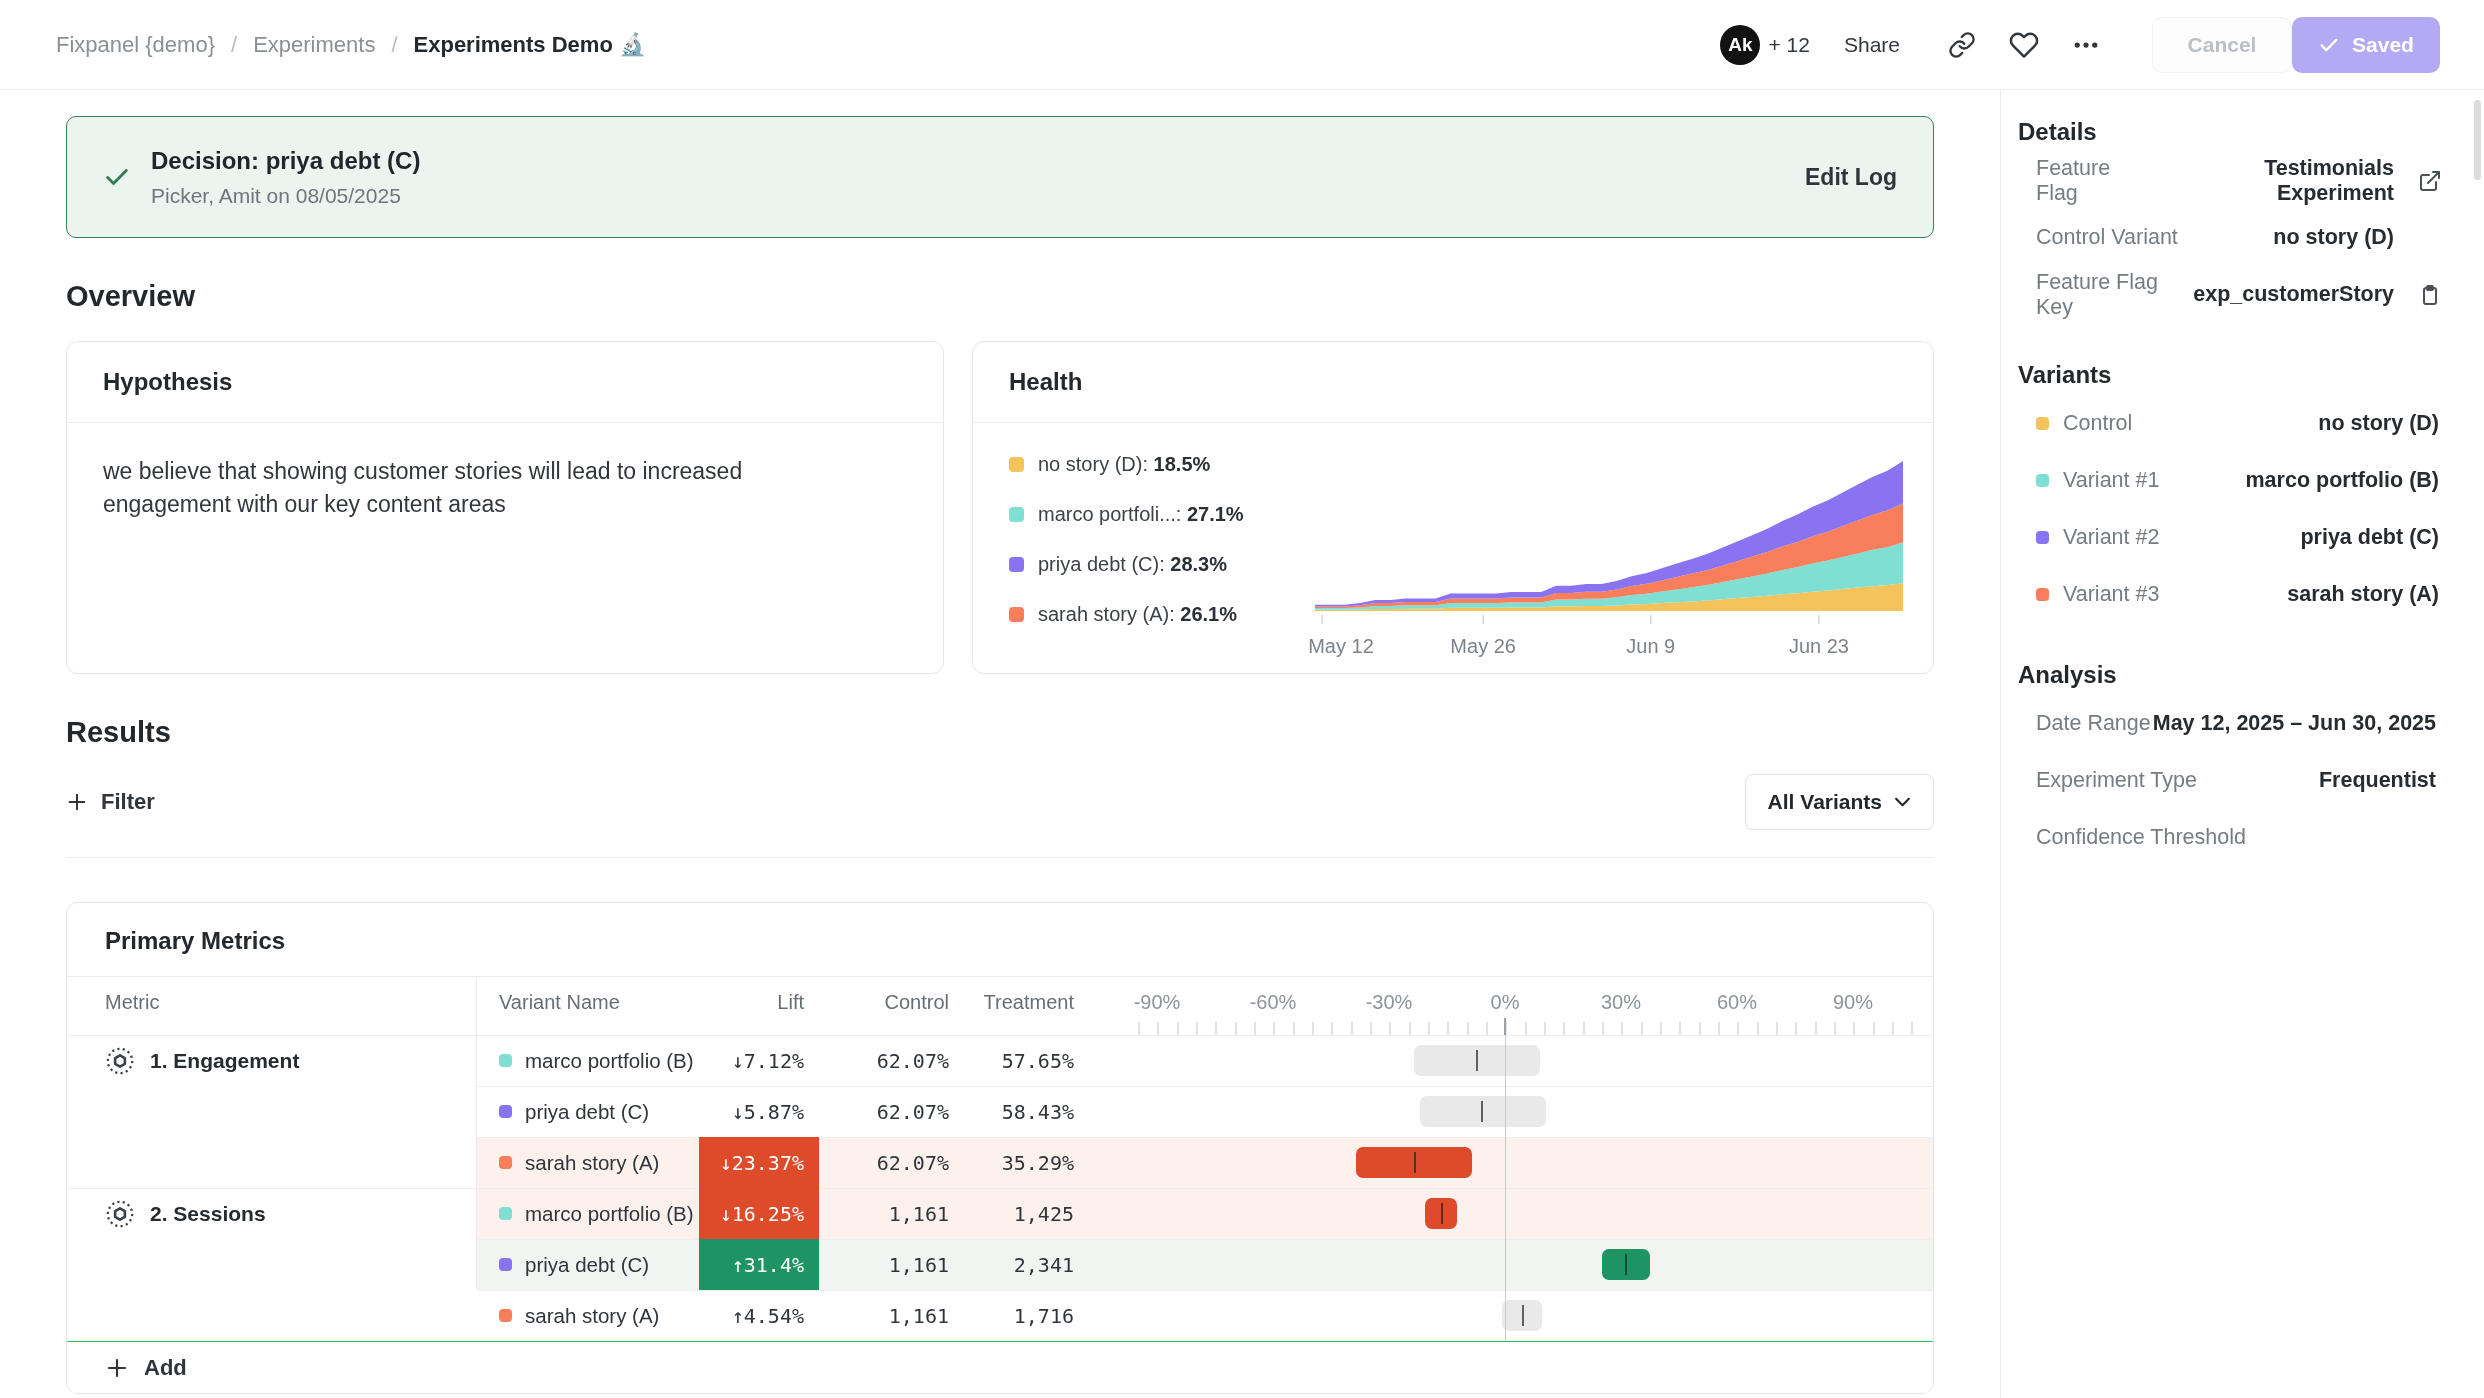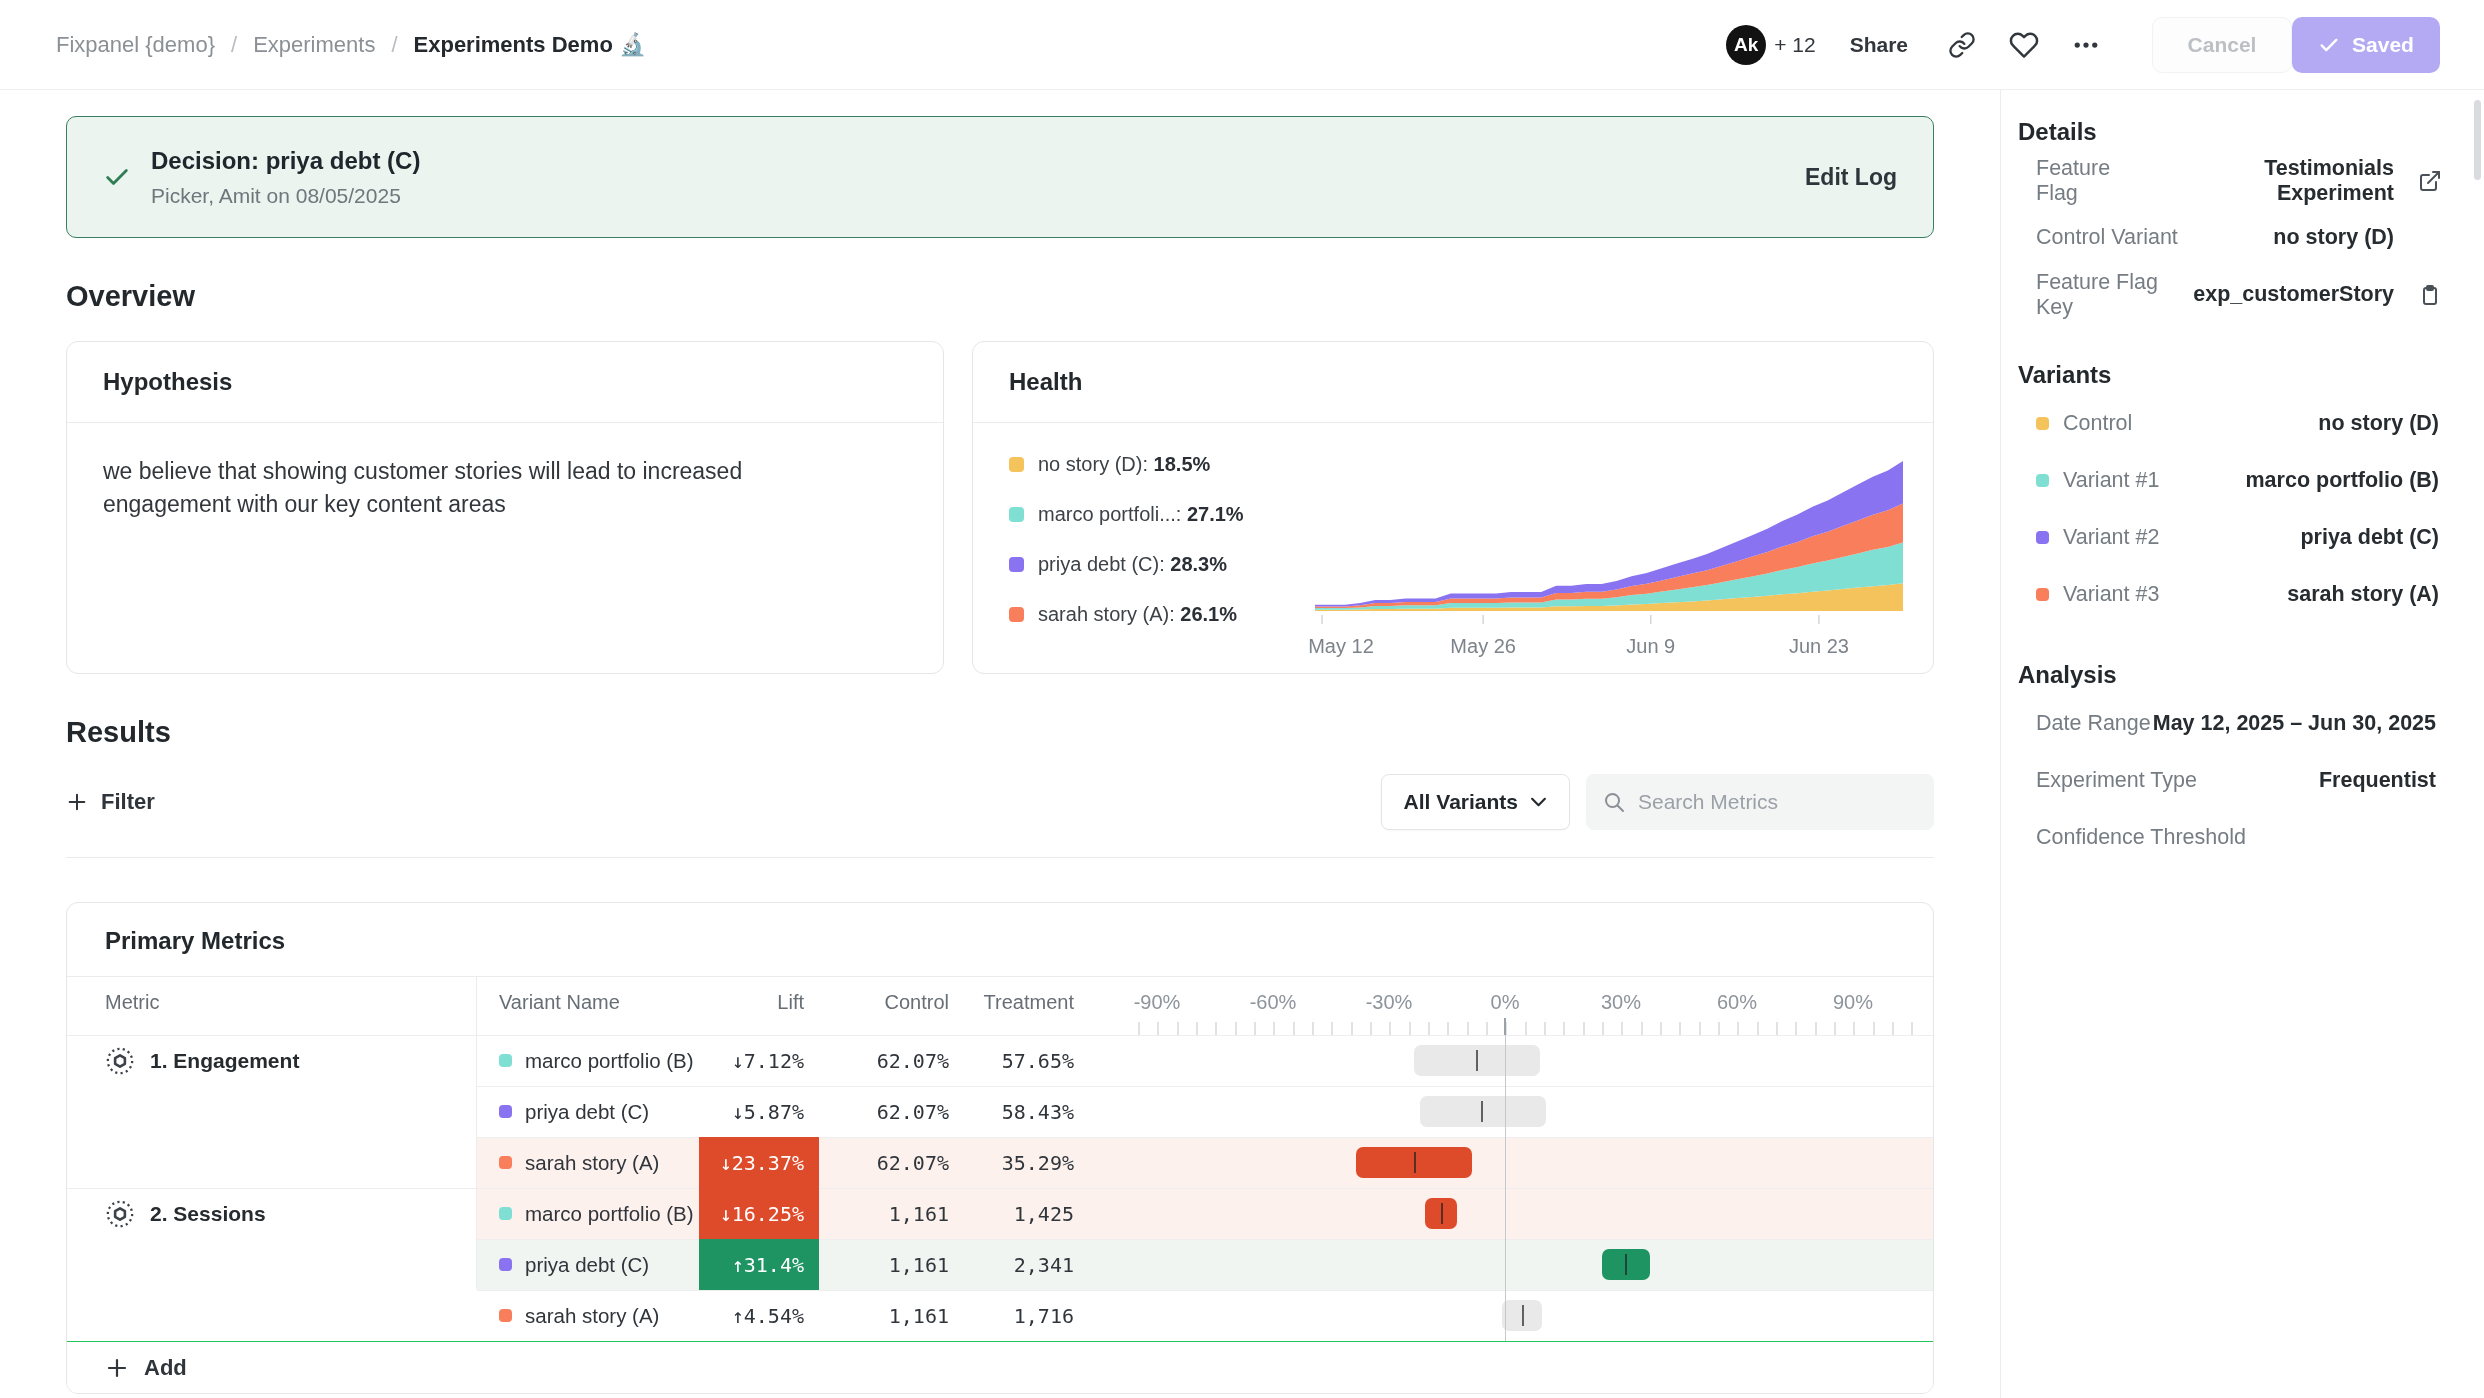--- a/index.html
+++ b/index.html
@@ -20,21 +20,21 @@
   .crumb { color:#8a9095; cursor:pointer;text-align:right; }
   .crumb-sep { color:#b9bdc1; }
   .crumb.current { color:#24292e; font-weight:600; }
   .topbar-right { margin-left:auto; display:flex; align-items:center; }
   .avatar {
     width:40px; height:40px; border-radius:50%; background:#121212;
     color:#fff; font-weight:700; font-size:19px;
     display:flex; align-items:center; justify-content:center;
   }
   .avatar-count { font-size:21px; color:#32373d; margin:0 34px 0 8px; }
-  .share-label { font-size:21px; font-weight:700; margin-right:32px; cursor:pointer; }
+  .share-label { font-size:21px; font-weight:400; margin-right:40px; cursor:pointer; }
   .icon-btn { display:flex; align-items:center; justify-content:center; width:44px; height:44px; margin-right:18px; cursor:pointer; }
   .btn-cancel {
     height:56px; min-width:140px; margin-left:26px; padding:0 30px;
     border:1px solid #f1f2f3; border-radius:10px; background:#fdfdfd;
     color:#bcc0c5; font-size:21px; font-weight:600;
     display:flex; align-items:center; justify-content:center; cursor:pointer;
   }
   .btn-saved {
     height:56px; min-width:148px; margin-left:0; padding:0 26px;
     border:none; border-radius:10px; background:#b4a9f3; color:#fff;
@@ -259,27 +259,20 @@
               <path d="M12 4v16M4 12h16"></path>
             </svg>
           <span>Filter</span>
         </span>
         <button class="variants-btn">
           <span>All Variants</span>
           <svg width="17" height="12" viewBox="0 0 16 11" fill="none" stroke="#23282d" stroke-width="2" stroke-linecap="round" stroke-linejoin="round">
               <path d="M2 2.5l6 6 6-6"></path>
             </svg>
         </button>
-        <div class="search-box">
-          <svg width="24" height="24" viewBox="0 0 24 24" fill="none" stroke="#8a9096" stroke-width="2" stroke-linecap="round">
-              <circle cx="10.5" cy="10.5" r="6.5"></circle>
-              <path d="M15.5 15.5L21 21"></path>
-            </svg>
-          <input value="" placeholder="Search Metrics" style="">
-        </div>
       </div>
 
       <div class="results-divider"></div>
 
       <div class="pm-card">
         <div class="pm-title">Primary Metrics</div>
         <div class="pm-grid">
           <div class="pm-header" id="pm-header">
             <span class="hcell" style="left:38px">Metric</span>
             <span class="hcell" style="left:432px">Variant Name</span>

